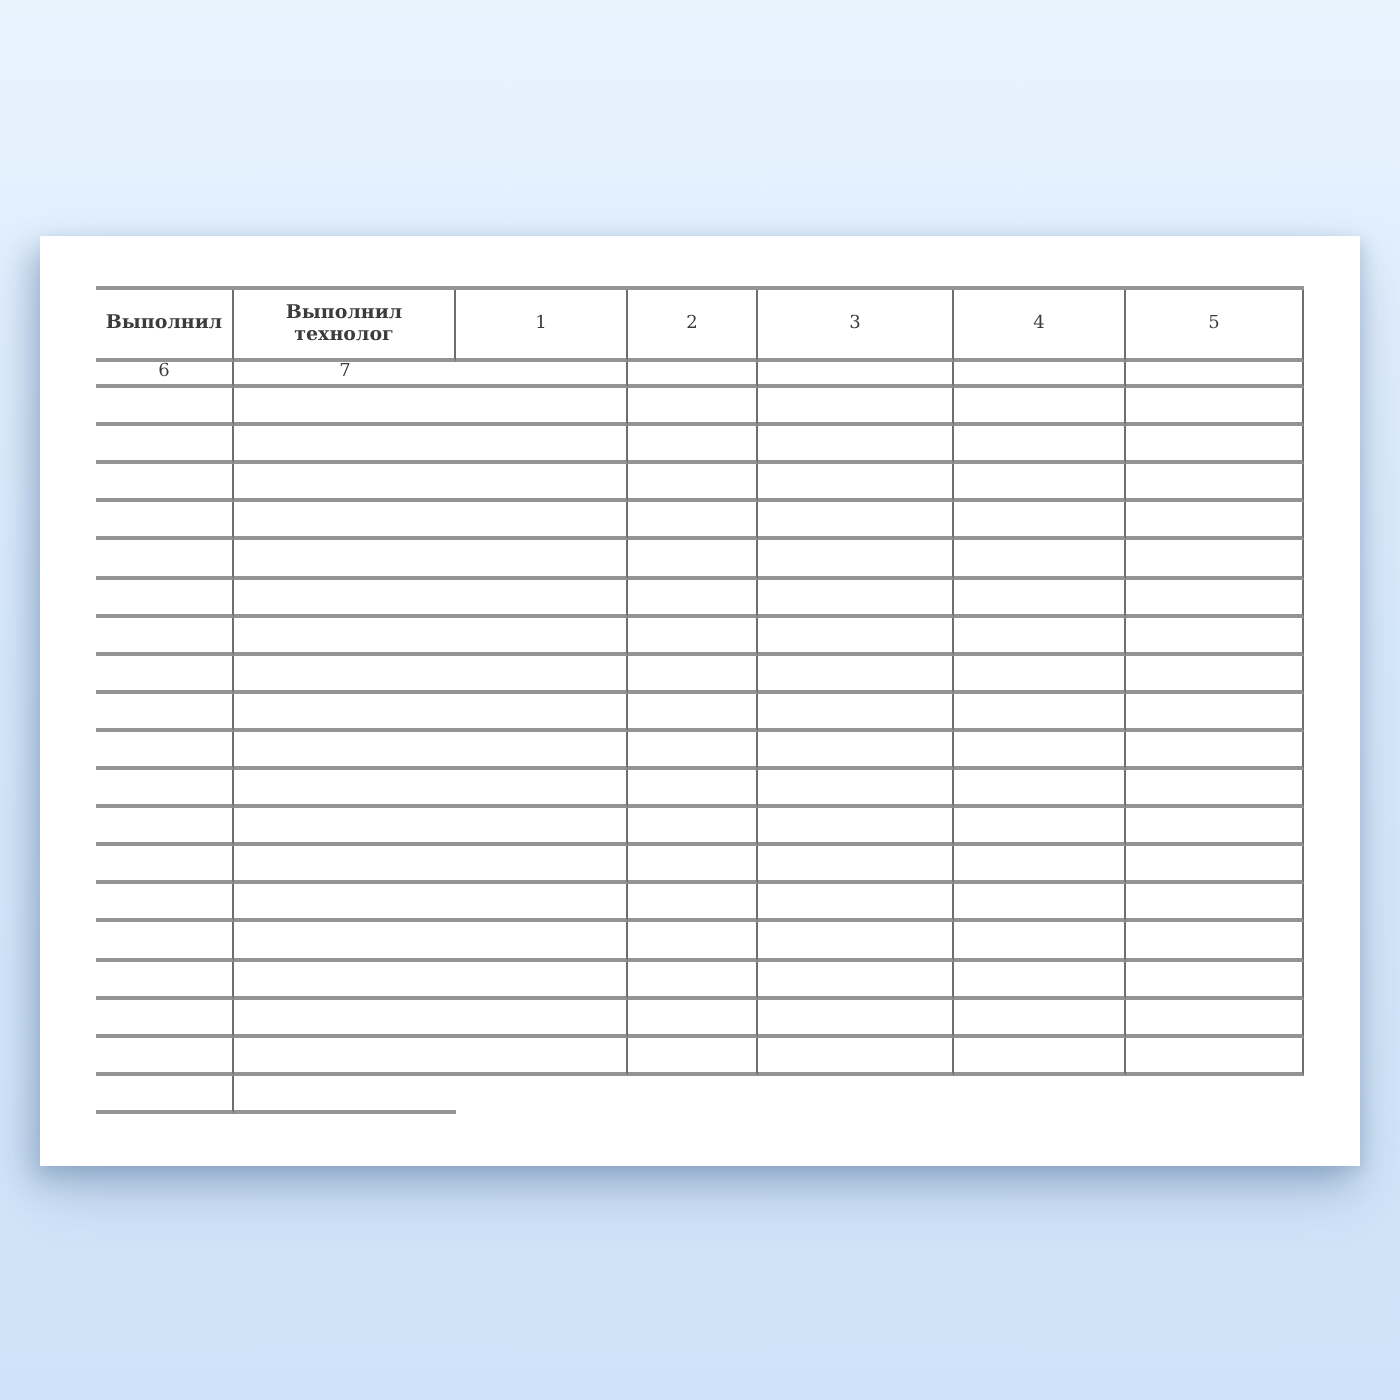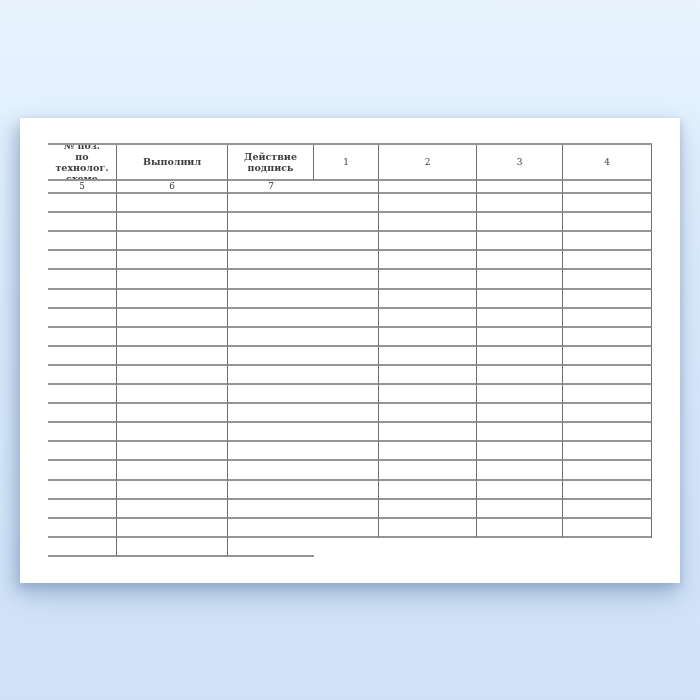--- a/index.html
+++ b/index.html
@@ -68,25 +68,22 @@
   .cell.empty {
     font-size: 9px;
   }
 </style>
 </head>
 <body>
 
 <div class="scene">
   <div class="paper">
     <div class="form-table" style="grid-template-columns: 69px 111px 86px 65px 98px 86px 89px; grid-template-rows: 36px 13px repeat(19, 1fr);">
-        <div class="cell header vline">№ поз.
-по технолог.
-схеме</div>
         <div class="cell header vline">Выполнил</div>
-        <div class="cell header vline">Действие подпись</div>
+        <div class="cell header vline">Выполнил технолог</div>
         <div class="cell number vline">1</div>
         <div class="cell number vline">2</div>
         <div class="cell number vline">3</div>
         <div class="cell number vline">4</div>
         <div class="cell number vline">5</div>
         <div class="cell number vline">6</div>
         <div class="cell number">7</div>
         <div class="cell empty vline"></div>
         <div class="cell empty vline"></div>
         <div class="cell empty vline"></div>

